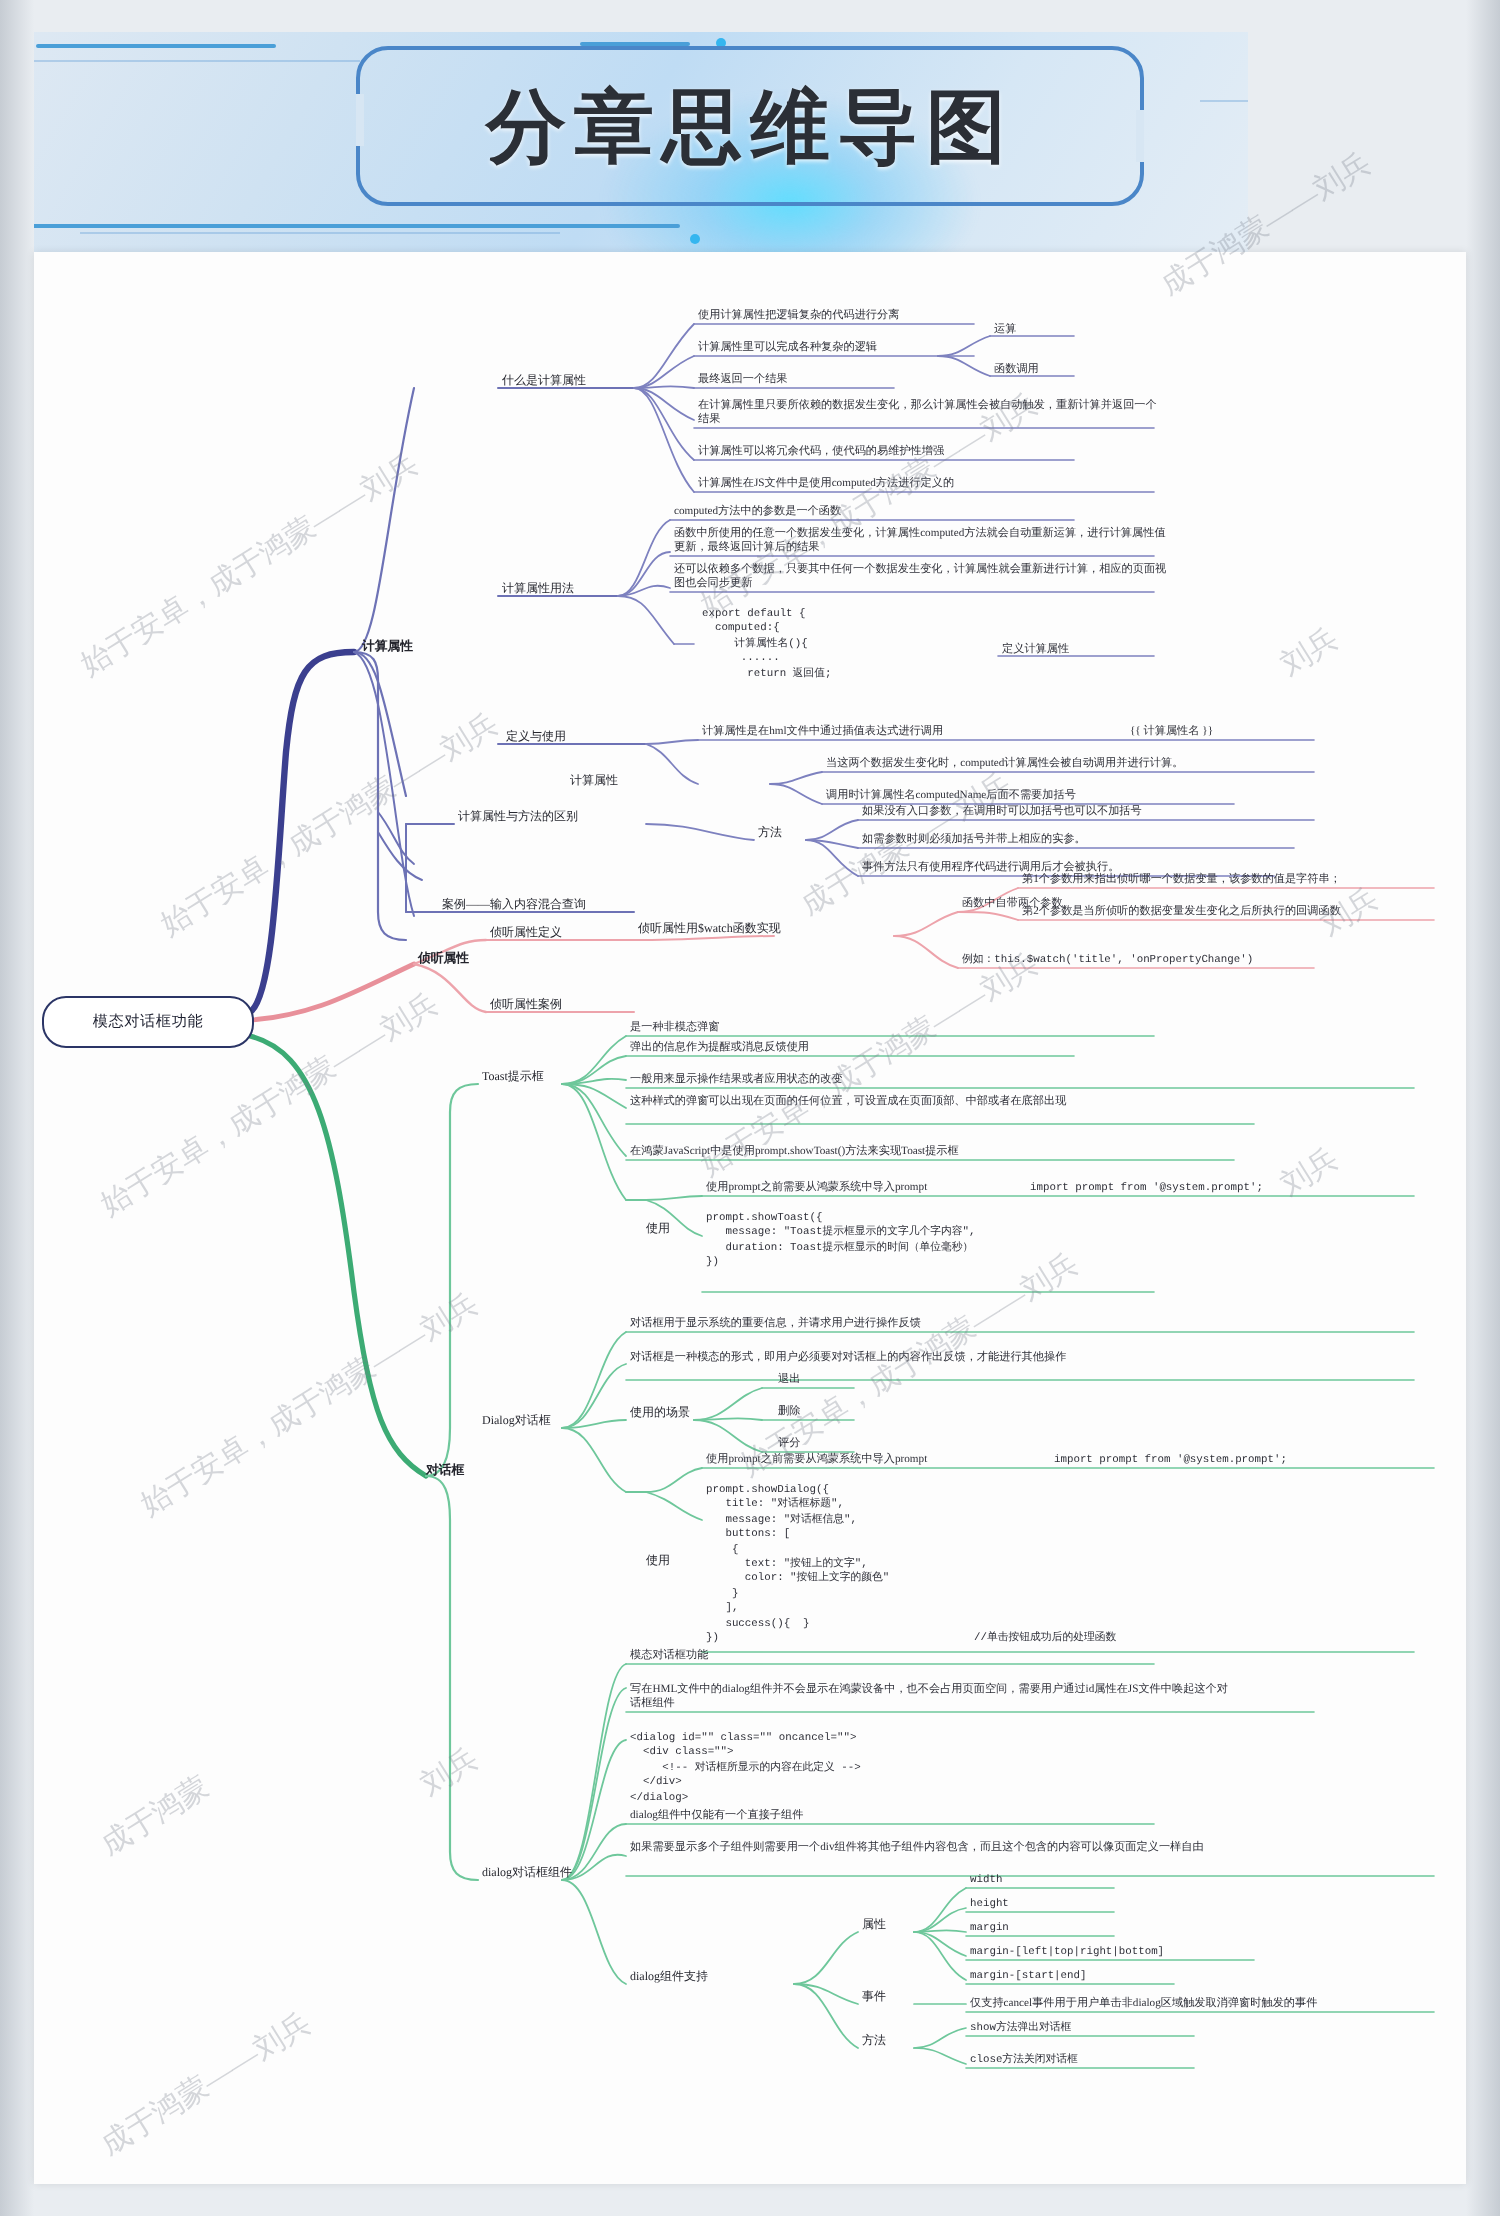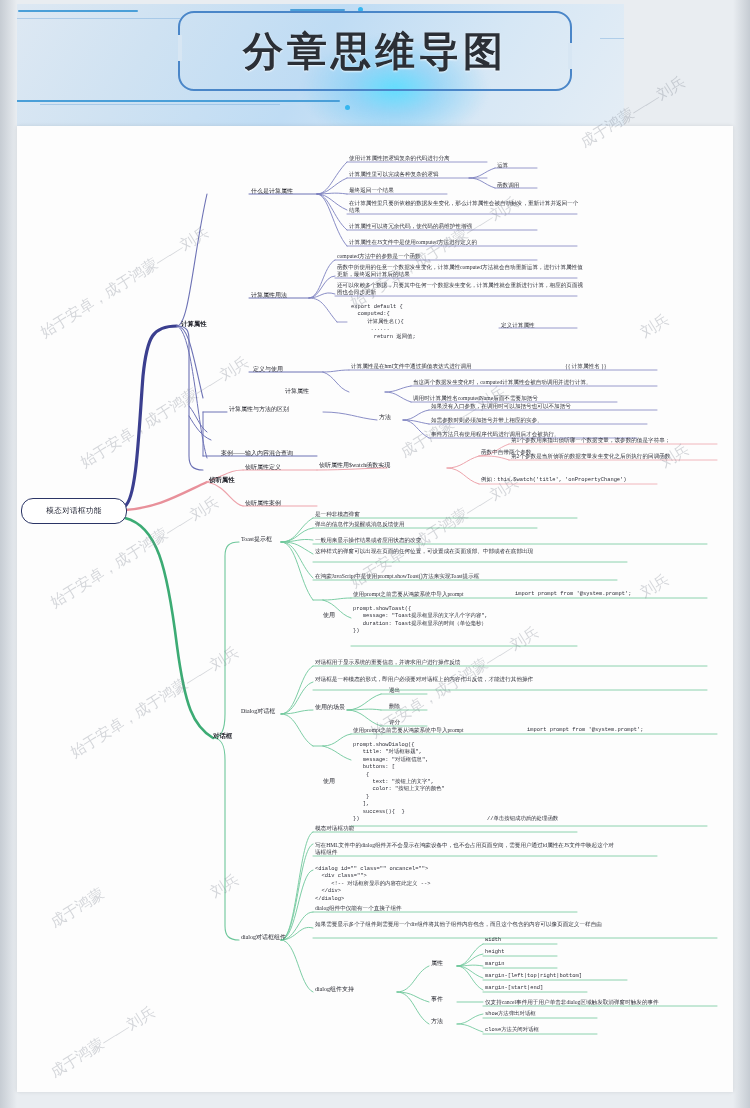--- a/index.html
+++ b/index.html
@@ -5,21 +5,21 @@
 <style>
   html,body{margin:0;padding:0;}
   body{
     width:750px;height:1108px;overflow:hidden;
     background:#e9edf1;
     font-family:"Liberation Sans","DejaVu Sans",sans-serif;
     position:relative;
   }
   
   #banner{
-    position:absolute;left:0;top:4px;width:624px;height:122px;
+    position:absolute;left:0;top:16px;width:624px;height:122px;
     background:linear-gradient(120deg,#dfe9f3 0%,#cfe2f2 25%,#bfdcf4 50%,#d6e7f5 75%,#e4edf5 100%);
     overflow:hidden;
   }
   #banner .glow{
     position:absolute;left:300px;top:30px;width:190px;height:110px;
     background:radial-gradient(ellipse at center,rgba(80,220,255,.85) 0%,rgba(60,190,250,.35) 32%,rgba(120,200,255,0) 70%);
     filter:blur(2px);
   }
   #banner .streak{
     position:absolute;height:1px;background:rgba(120,170,220,.45);

